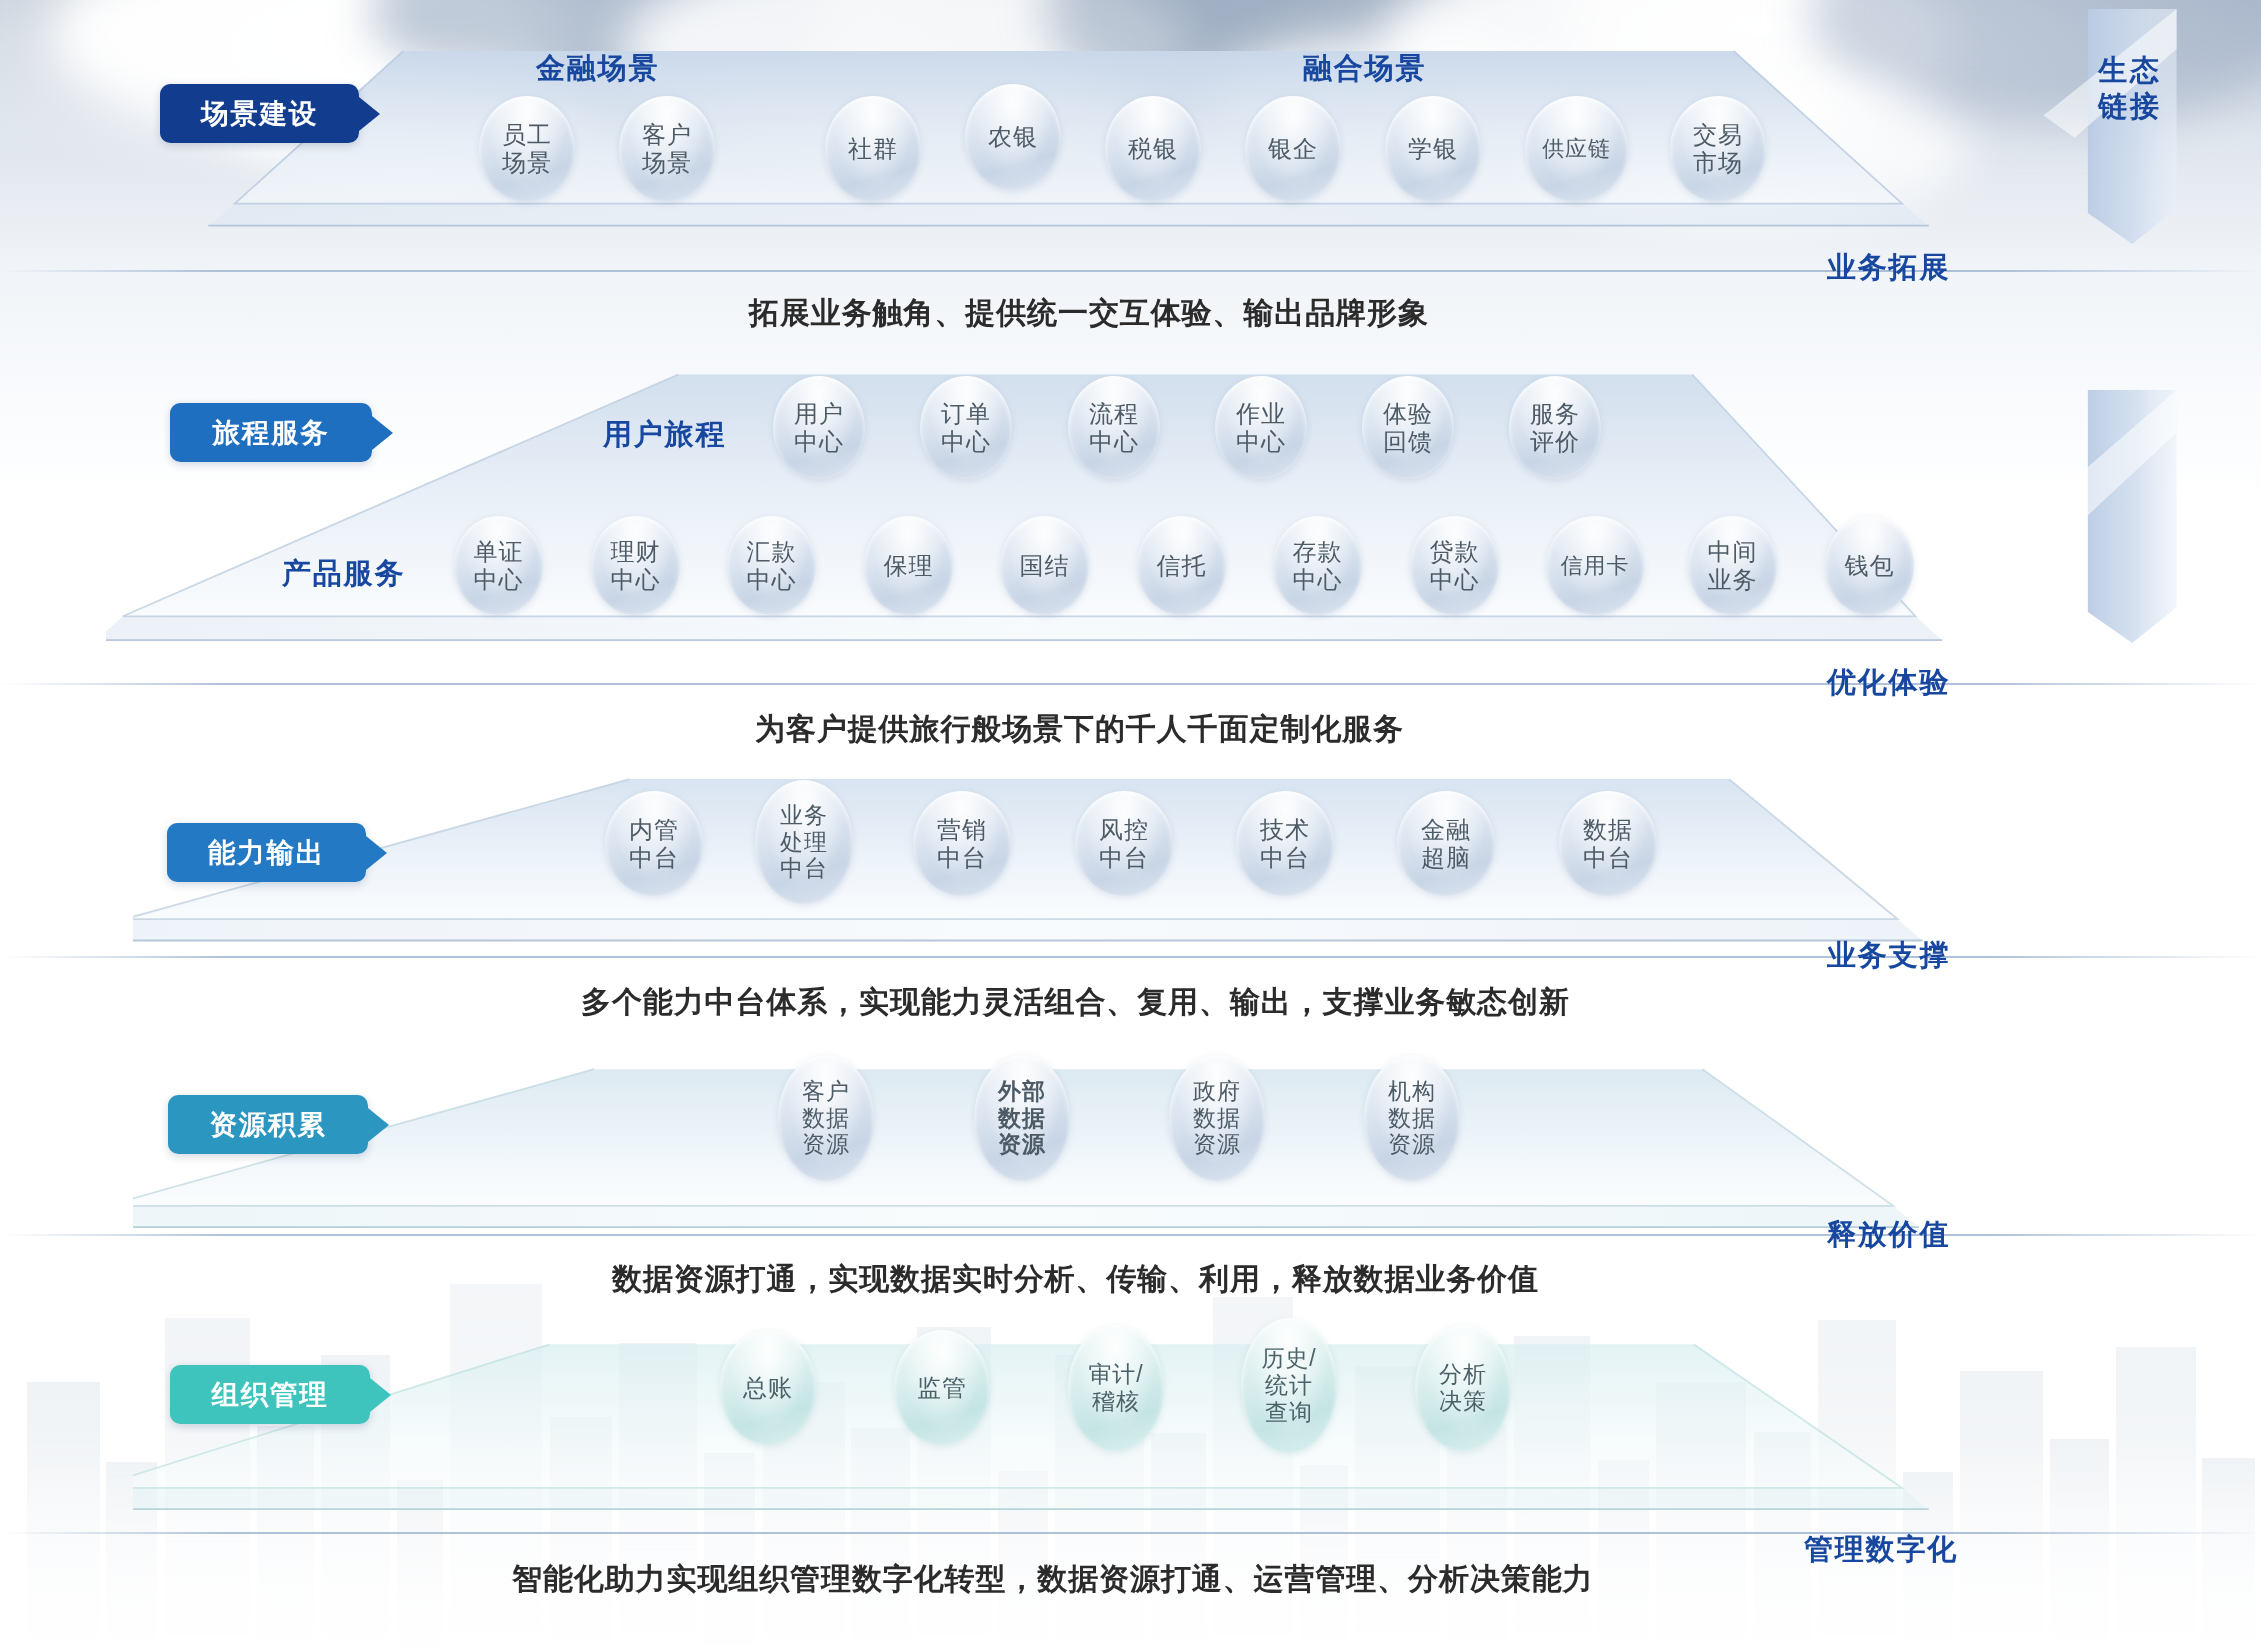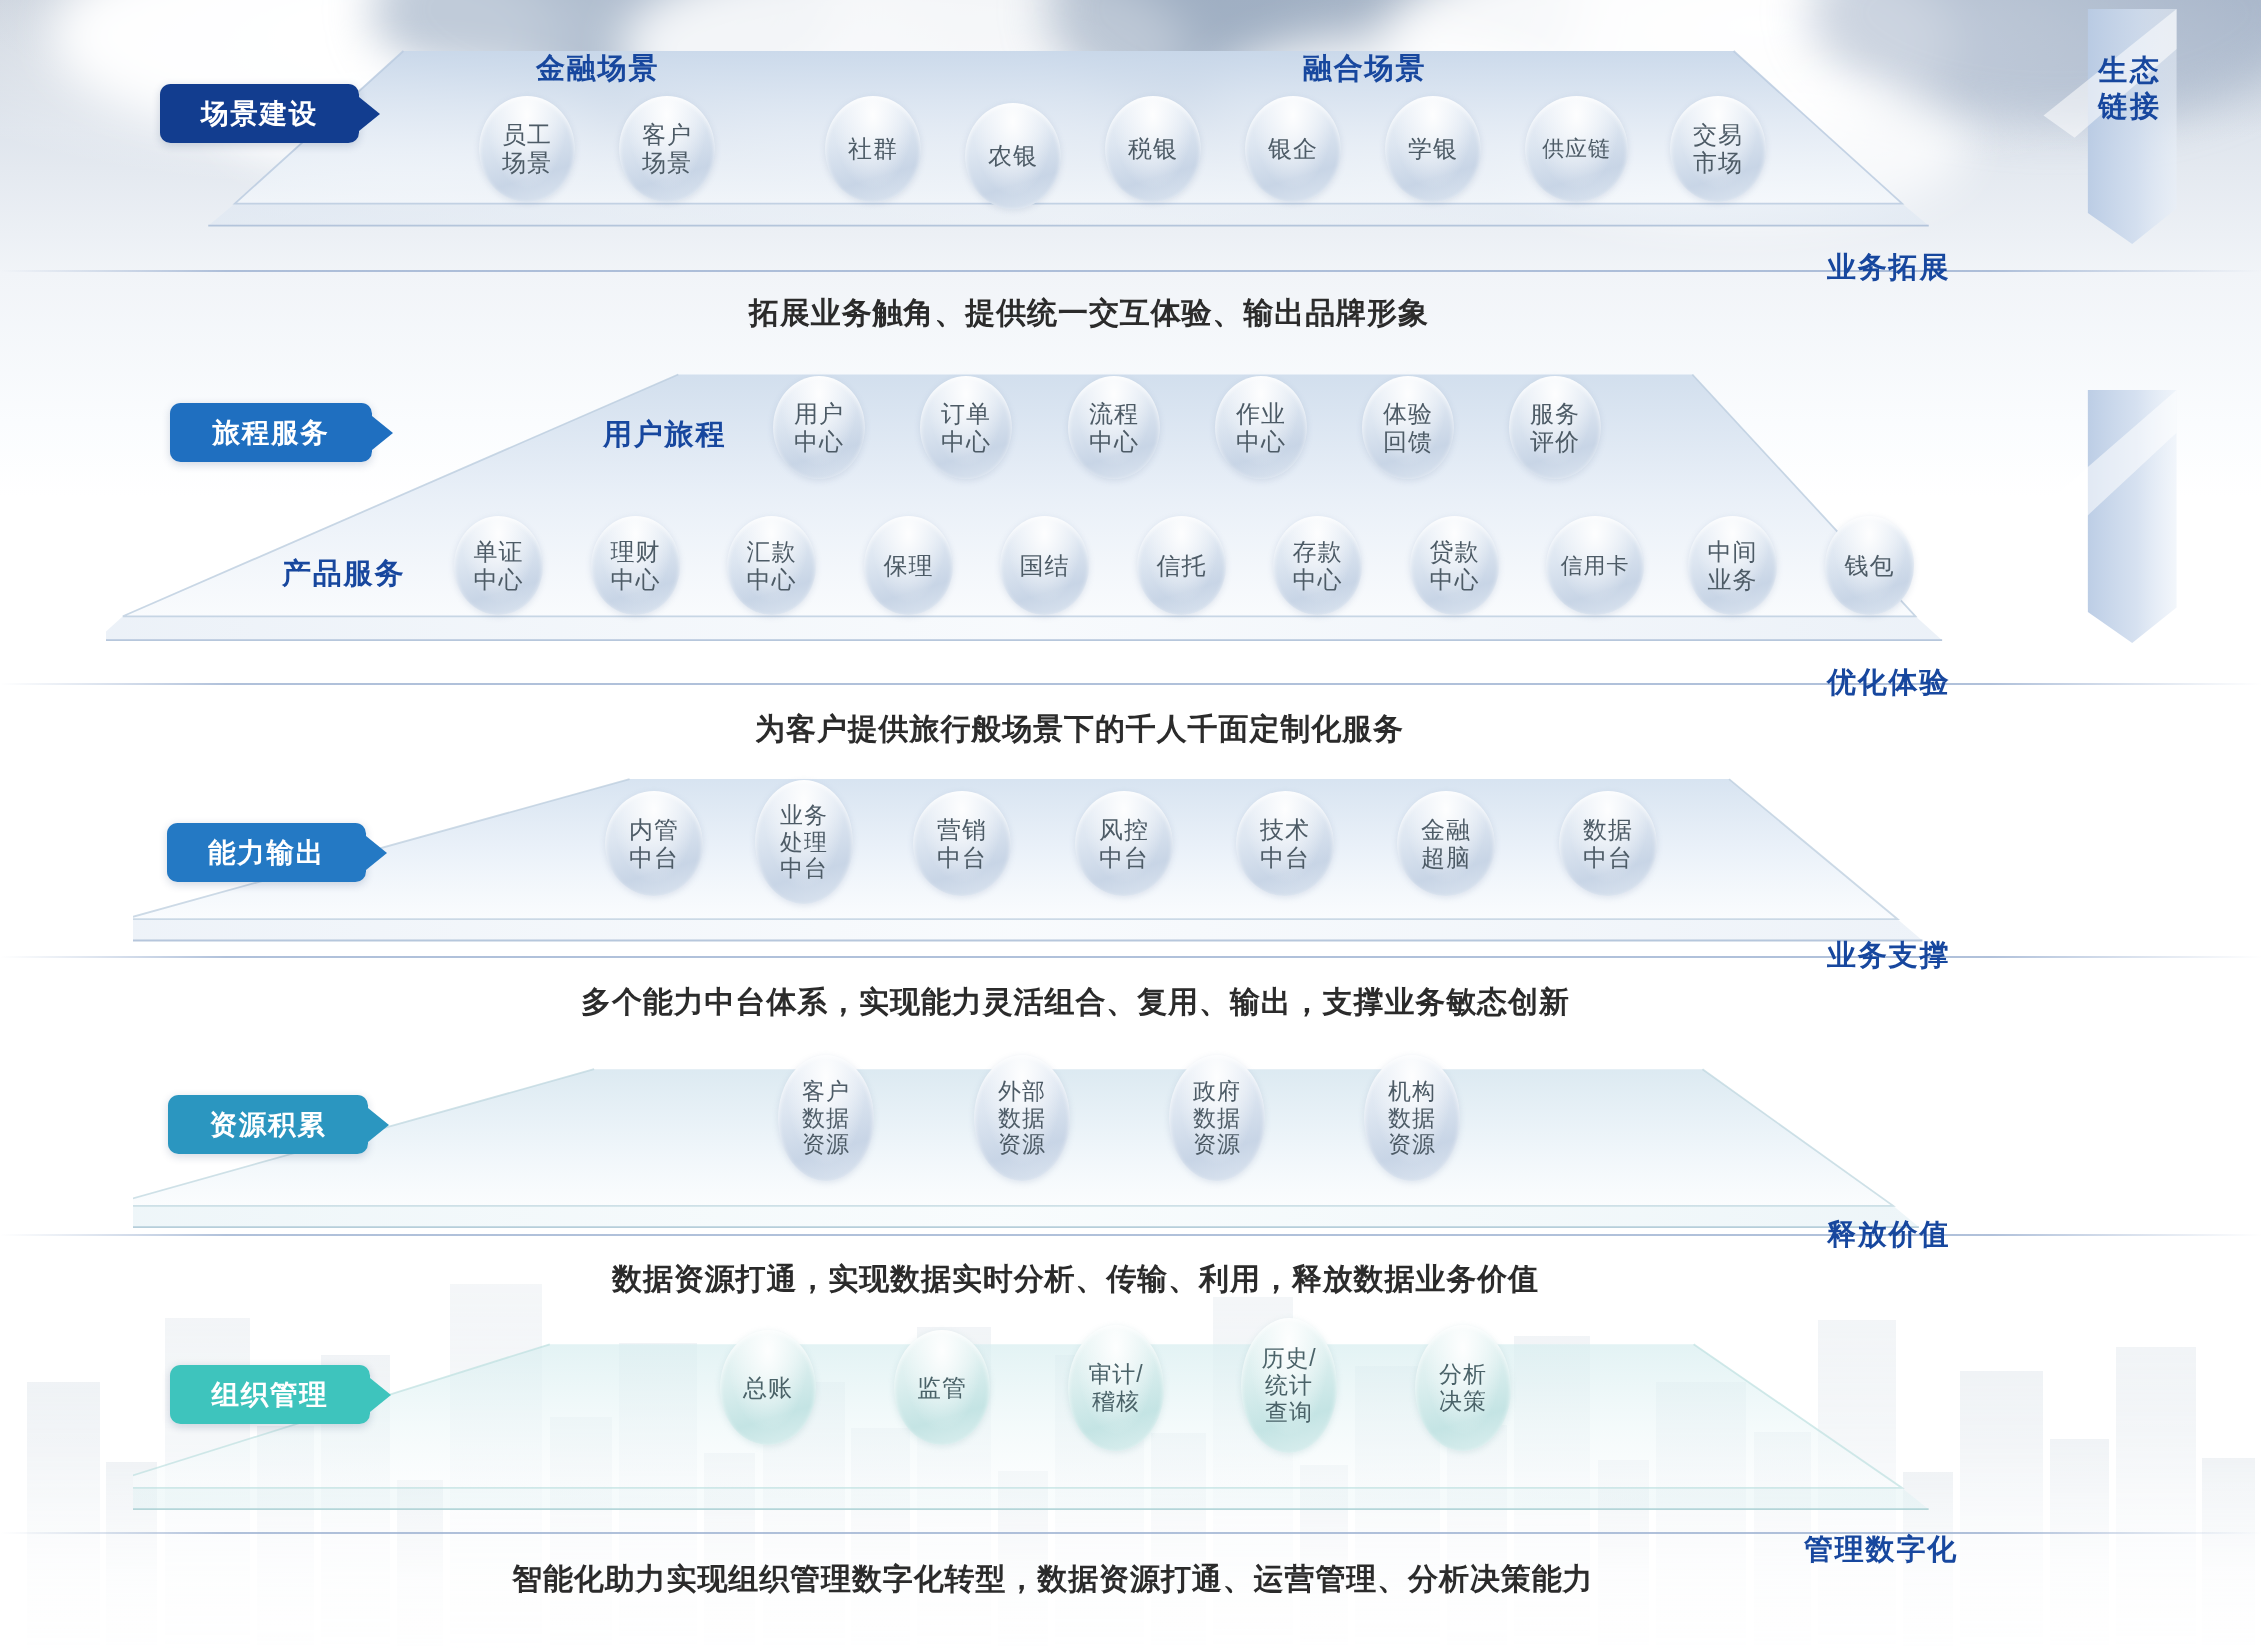--- a/index.html
+++ b/index.html
@@ -200,21 +200,21 @@
     <span>员工</span>
     <span>场景</span>
   </div>
   <div class="bubble" style="left:619px;top:96px;width:96px;height:106px;">
     <span>客户</span>
     <span>场景</span>
   </div>
   <div class="bubble" style="left:825px;top:96px;width:96px;height:106px;">
     <span>社群</span>
   </div>
-  <div class="bubble" style="left:965px;top:103px;width:96px;height:106px;">
+  <div class="bubble" style="left:965px;top:84px;width:96px;height:106px;">
     <span>农银</span>
   </div>
   <div class="bubble" style="left:1105px;top:96px;width:96px;height:106px;">
     <span>税银</span>
   </div>
   <div class="bubble" style="left:1245px;top:96px;width:96px;height:106px;">
     <span>银企</span>
   </div>
   <div class="bubble" style="left:1385px;top:96px;width:96px;height:106px;">
     <span>学银</span>
@@ -414,21 +414,21 @@
   <div class="pill" style="left:168px;top:1095px;width:200px;background:#2b96c0;">
     <span>资源积累</span>
     <i class="beak" style="border-left:21px solid #2b96c0;"></i>
   </div>
 
   <div class="bubble" style="left:778px;top:1055px;width:96px;height:126px;font-size:23px;">
     <span>客户</span>
     <span>数据</span>
     <span>资源</span>
   </div>
-  <div class="bubble" style="left:974px;top:1055px;width:96px;height:126px;font-size:23px;">
+  <div class="bubble" style="left:974px;top:1055px;width:96px;height:126px;font-size:23px;font-weight:bold;">
     <span>外部</span>
     <span>数据</span>
     <span>资源</span>
   </div>
   <div class="bubble" style="left:1169px;top:1055px;width:96px;height:126px;font-size:23px;">
     <span>政府</span>
     <span>数据</span>
     <span>资源</span>
   </div>
   <div class="bubble" style="left:1364px;top:1055px;width:96px;height:126px;font-size:23px;">

